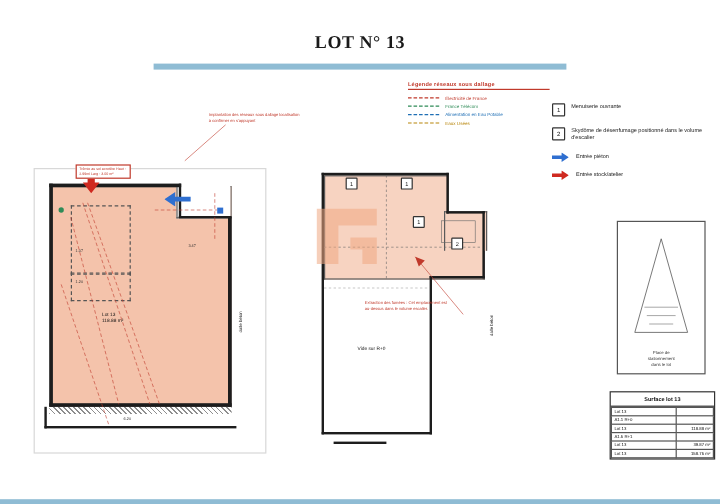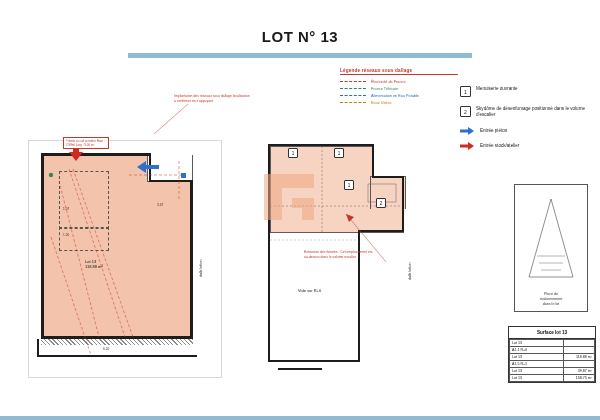--- a/index.html
+++ b/index.html
@@ -6,21 +6,21 @@
   body{
     width:600px;height:420px;
     background:#ffffff;
     font-family:"Liberation Sans", sans-serif;
     position:relative;
     overflow:hidden;
   }
   .sheet{position:absolute;inset:0;background:#fff;}
   .title{
     position:absolute;left:0;top:28px;width:600px;text-align:center;
-    font-size:15px;font-weight:bold;color:#1a1a1a;letter-spacing:.5px;
+    font-size:15px;font-weight:bold;color:#1a1a1a;letter-spacing:.5px;font-family:Liberation Serif, serif;
   }
   .title-rule{
     position:absolute;left:128px;top:53px;width:344px;height:5px;
     background:#8fbcd4;
   }
   
   .legend{
     position:absolute;left:340px;top:68px;width:118px;
   }
   .legend-title{

